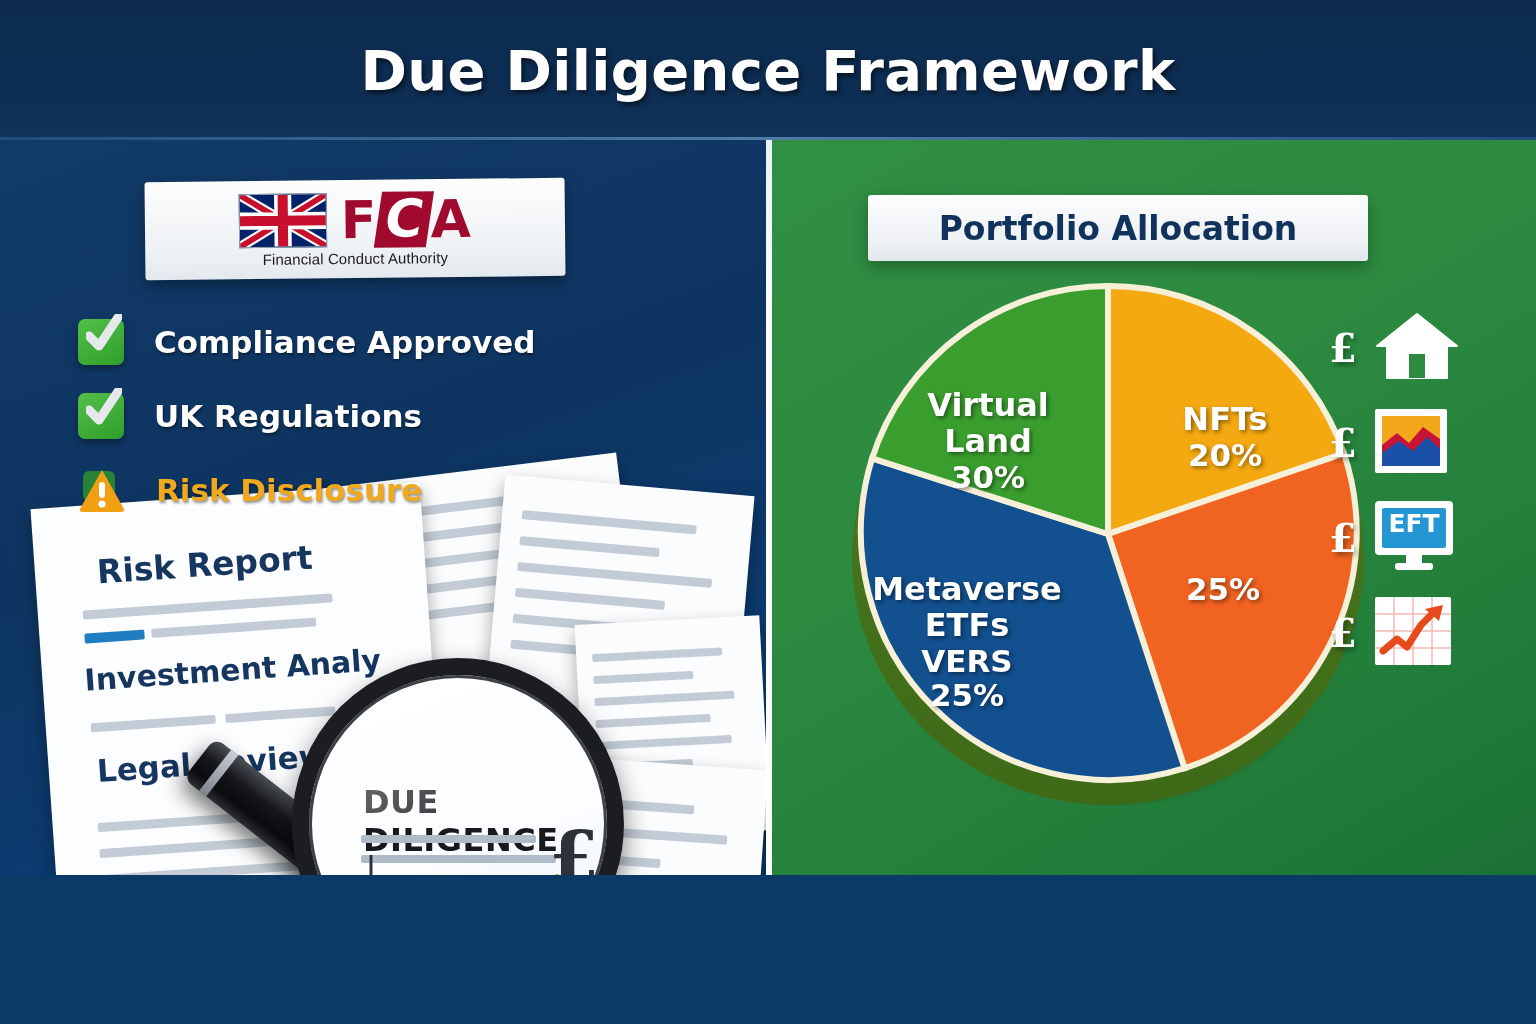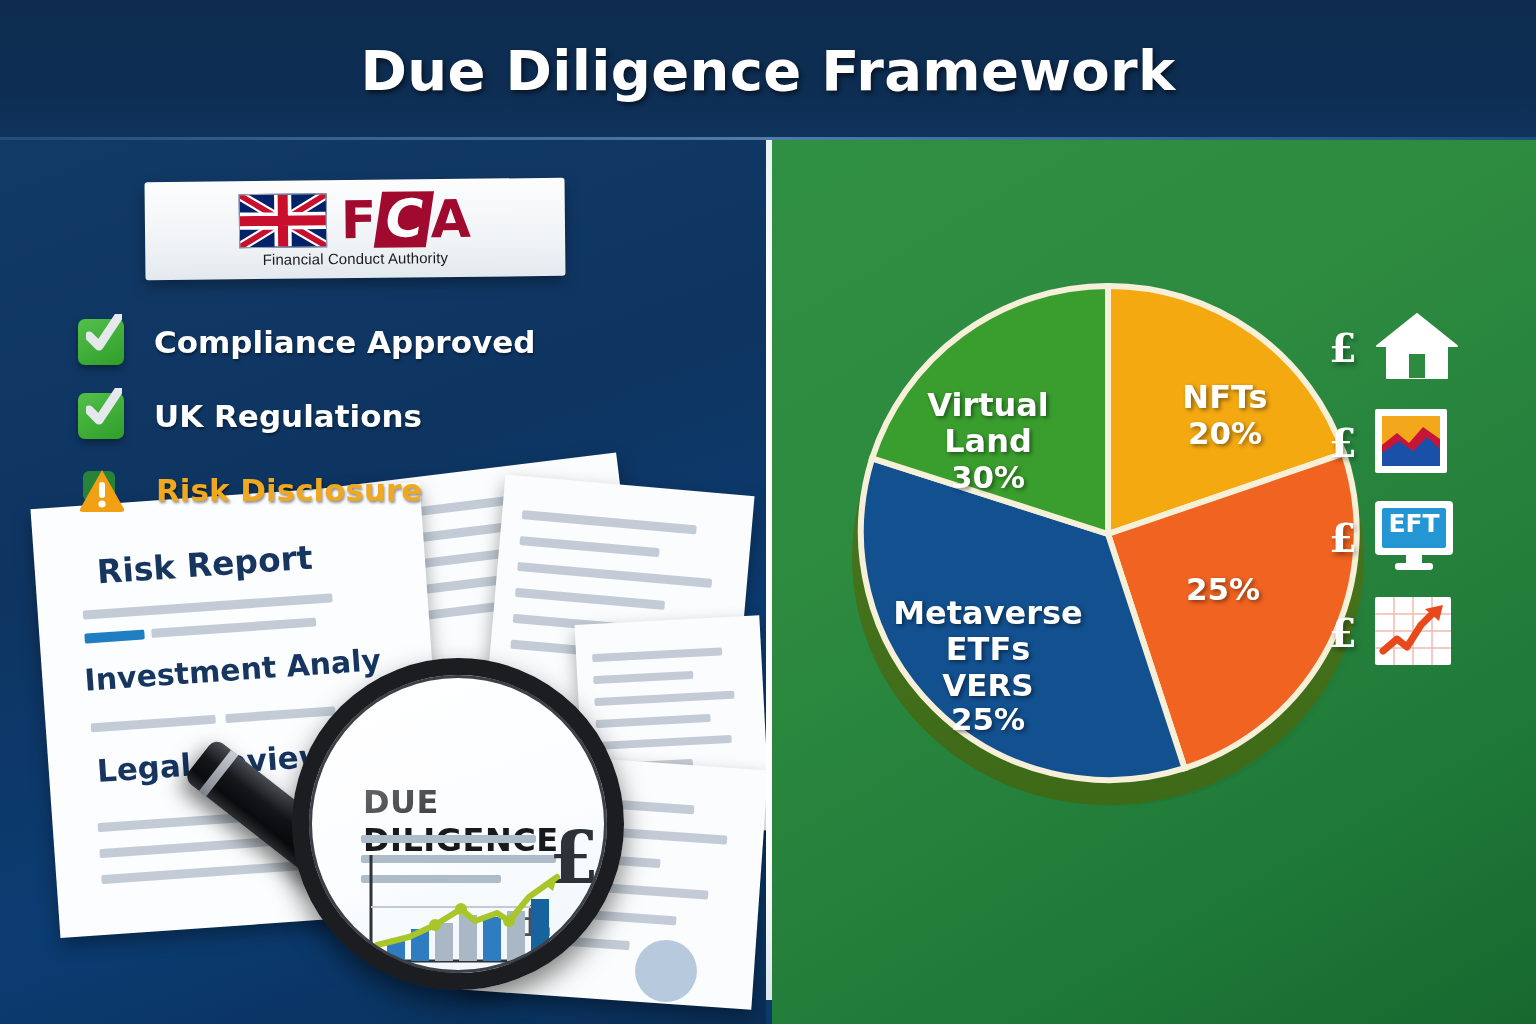--- a/index.html
+++ b/index.html
@@ -1,21 +1,21 @@
 <!DOCTYPE html>
 <html><head>
 <meta charset="utf-8">
 <style>
   html,body{margin:0;padding:0;}
   body{
     width:1536px;height:1024px;overflow:hidden;
     font-family:"Liberation Sans",sans-serif;
     background:#0b3a66;
   }
-  #stage{position:relative;width:1536px;height:1024px;overflow:hidden;}
+  #stage{position:relative;width:1536px;height:875px;overflow:hidden;}
 
   
   .header{
     position:absolute;left:0;top:0;width:1536px;height:140px;
     background:linear-gradient(180deg,#0d2c50 0%,#0d2d52 60%,#10335c 100%);
     display:flex;align-items:center;justify-content:center;z-index:40;
   }
   .header:after{
     content:"";position:absolute;left:0;bottom:0;width:100%;height:3px;
     background:linear-gradient(90deg,#23527f,#5b8ab5,#23527f);opacity:.85;
@@ -328,46 +328,49 @@
         <div class="check-label warn">Risk Disclosure</div>
       </div>
 
     </div>
   </div>
 
   <div class="divider"></div>
 
   <div class="panel-right">
 
+    <div class="alloc-card" style="left:96px;top:55px;">
+      <div class="alloc-title">Portfolio Allocation</div>
+    </div>
 
     <div class="pie-wrap" style="left:68px;top:130px;">
       <div class="pie-shadow"></div>
       <div class="pie-depth"></div>
       <svg class="pie-svg" width="512" height="512" viewBox="0 0 512 512">
 
         <path d="M256 256 L256 8 A248 248 0 0 1 491.9 175.4 Z" fill="#f5a911" stroke="#f6f0d8" stroke-width="6"></path>
 
         <path d="M256 256 L491.9 175.4 A248 248 0 0 1 332.6 490.2 Z" fill="#f16321" stroke="#f6f0d8" stroke-width="6"></path>
 
         <path d="M256 256 L332.6 490.2 A248 248 0 0 1 20.1 180.4 Z" fill="#12508f" stroke="#f6f0d8" stroke-width="6"></path>
 
         <path d="M256 256 L20.1 180.4 A248 248 0 0 1 256 8 Z" fill="#3a9e2e" stroke="#f6f0d8" stroke-width="6"></path>
       </svg>
 
       <div class="seg-label" style="left:48px;top:118px;width:200px;">
         <span class="seg-name">Virtual Land</span>
         <span class="seg-pct">30%</span>
       </div>
 
-      <div class="seg-label" style="left:300px;top:110px;width:170px;">
+      <div class="seg-label" style="left:300px;top:132px;width:170px;">
         <span class="seg-name">NFTs</span>
         <span class="seg-pct">20%</span>
       </div>
 
-      <div class="seg-label" style="left:33px;top:302px;width:230px;margin-top:24px;">
+      <div class="seg-label" style="left:12px;top:302px;width:230px;">
         <span class="seg-name">Metaverse ETFs</span>
         <span class="seg-extra">VERS</span>
         <span class="seg-pct">25%</span>
       </div>
 
       <div class="seg-label" style="left:288px;top:302px;width:190px;">
         <span class="seg-pct">25%</span>
       </div>
     </div>
 

